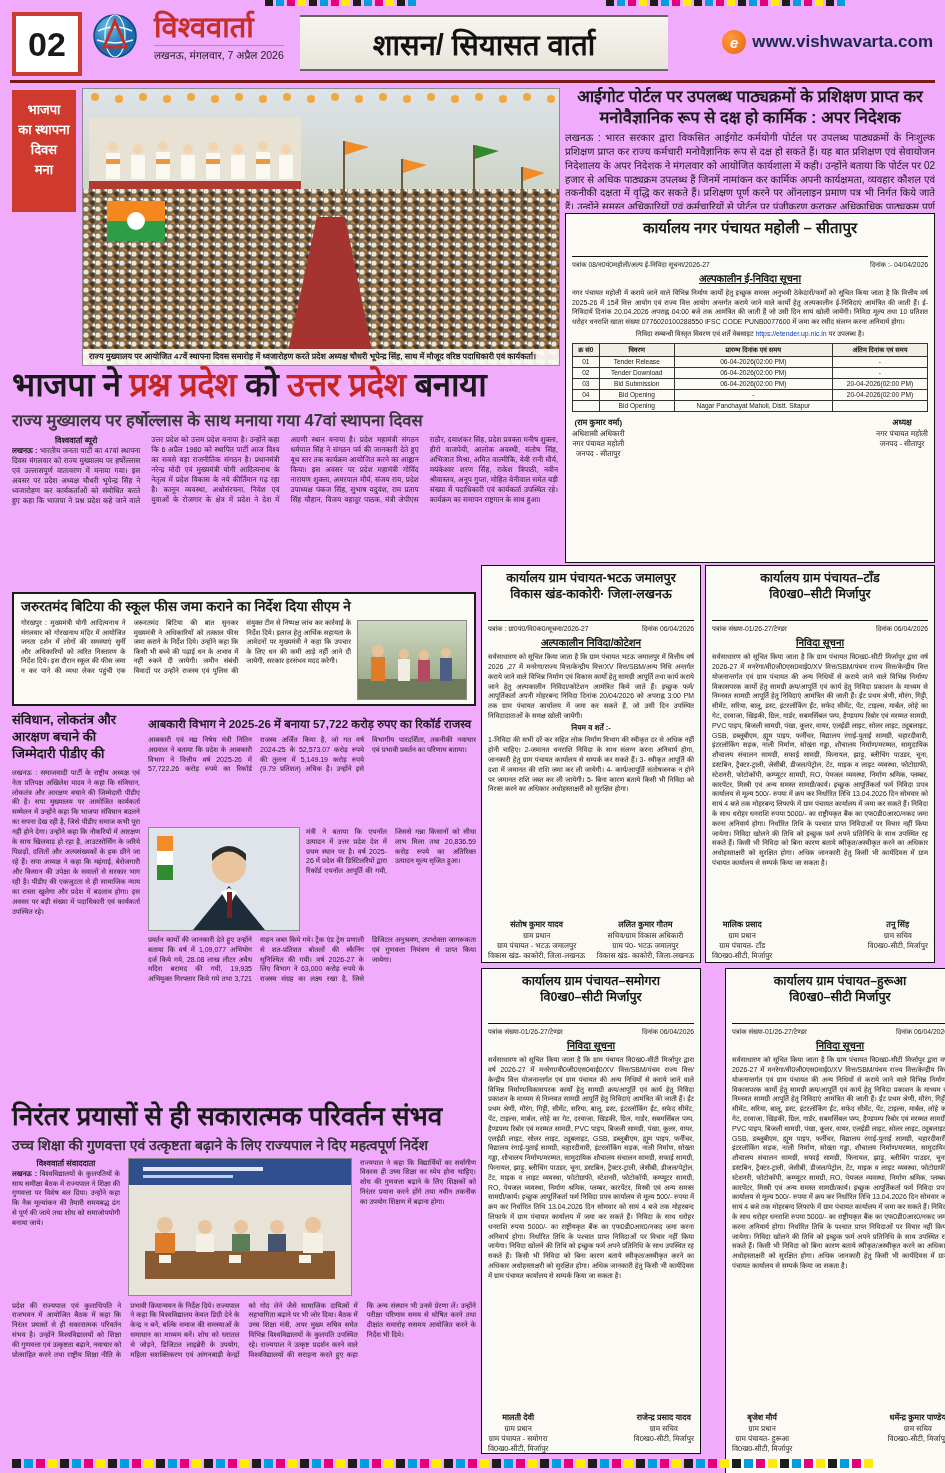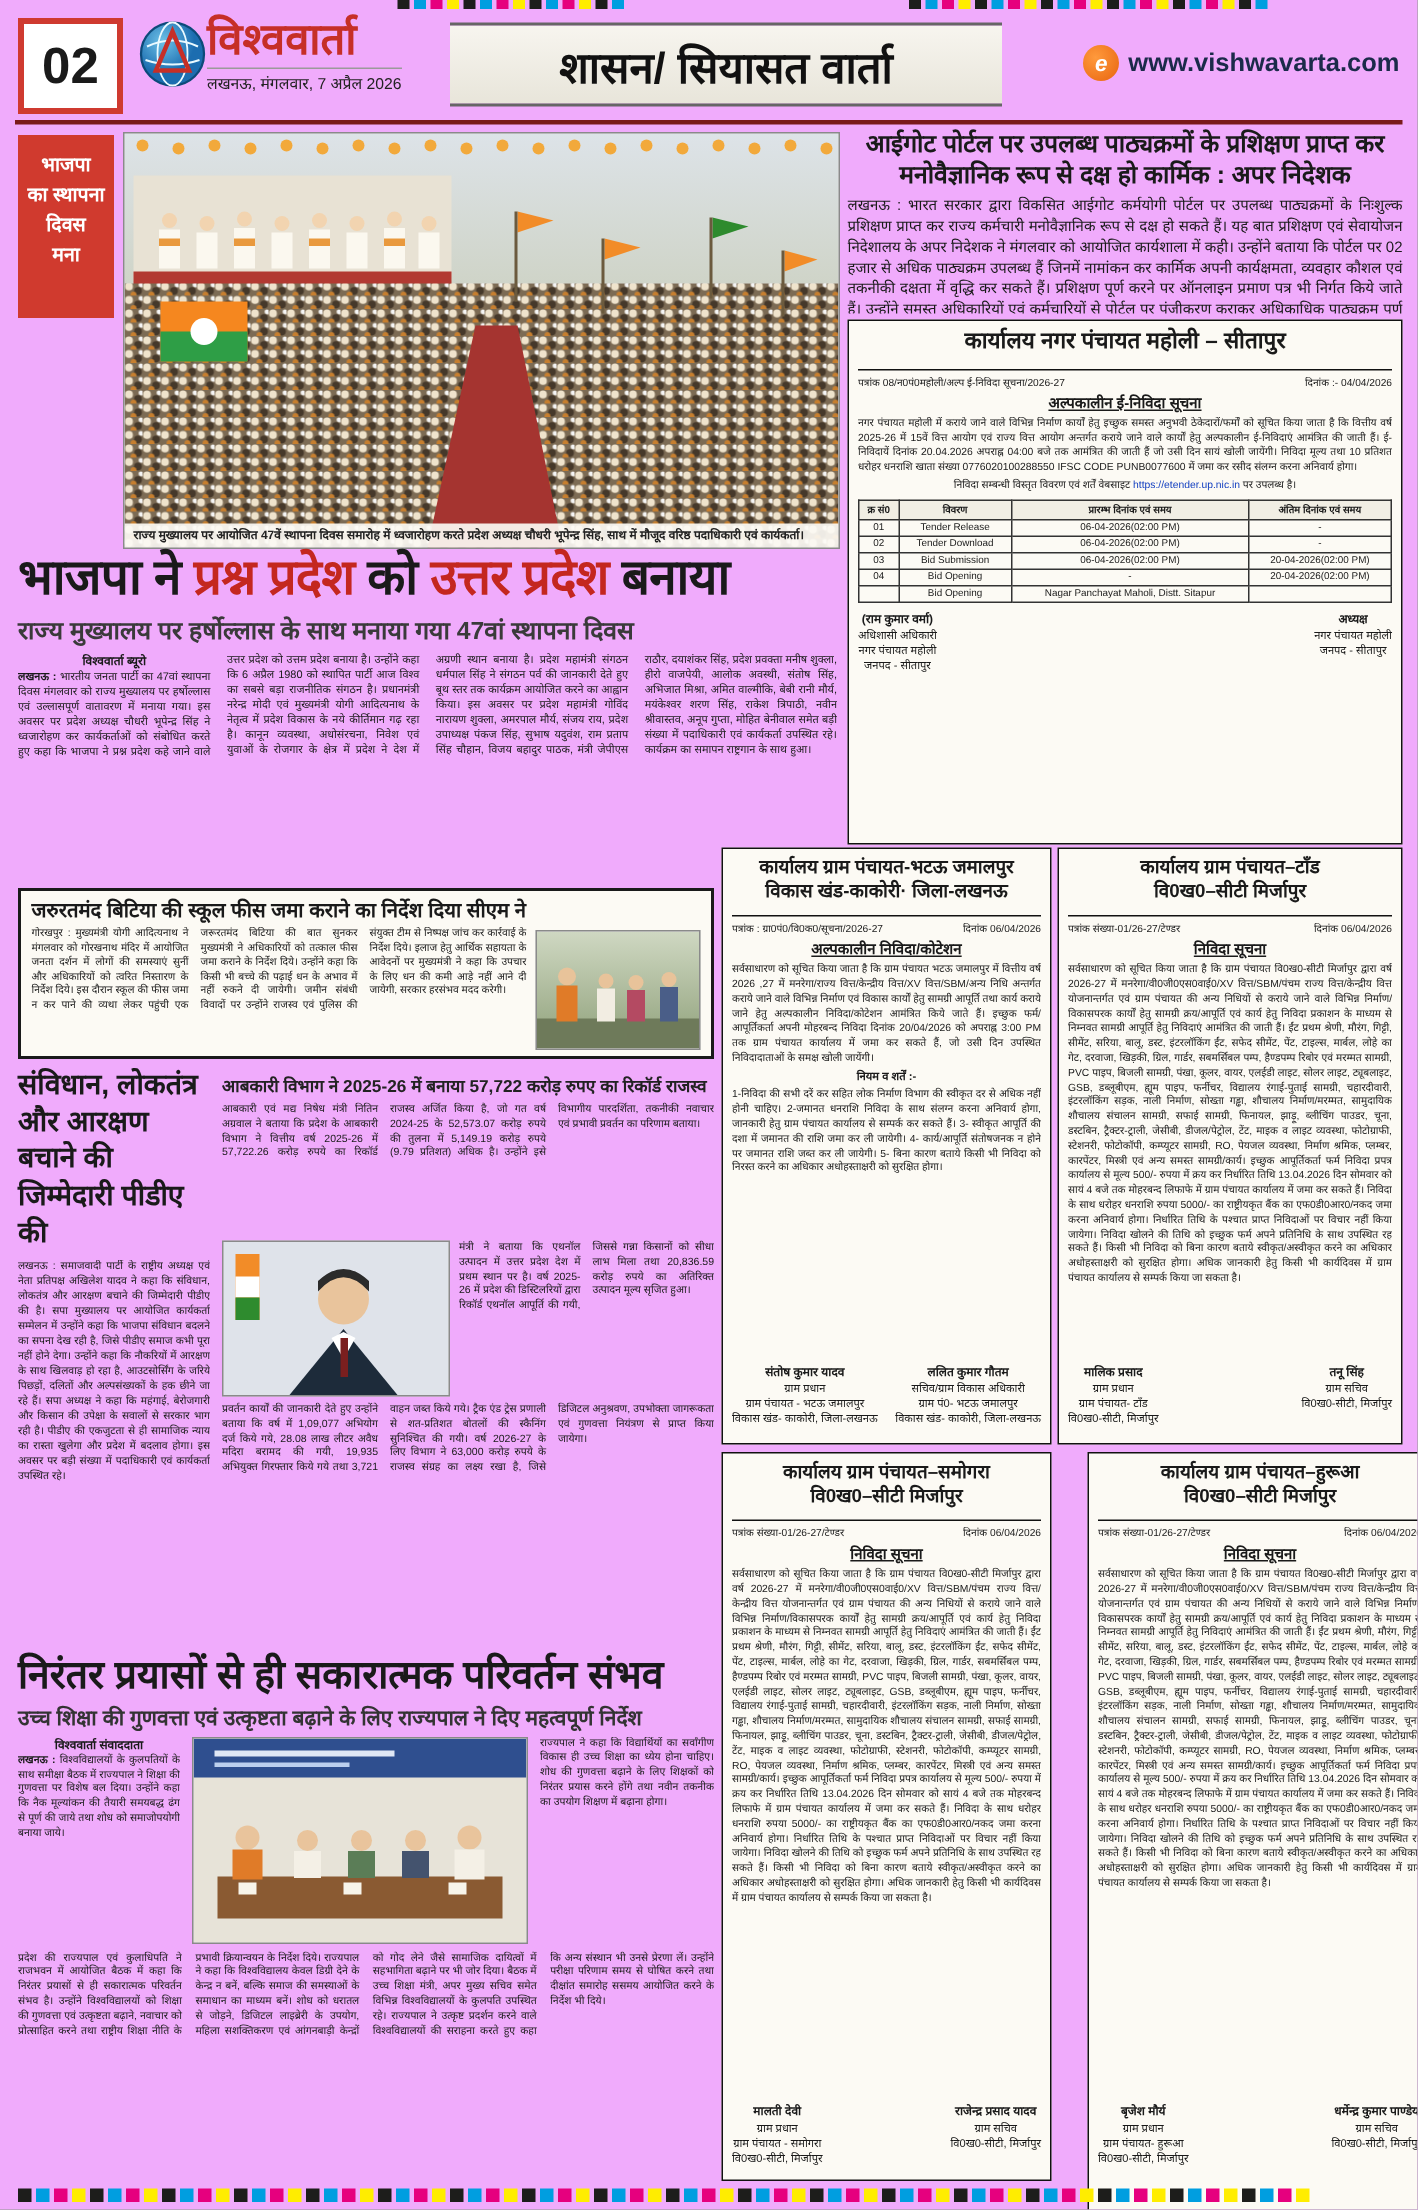--- a/index.html
+++ b/index.html
@@ -13,21 +13,21 @@
   .cmyk-sq{width:9px;height:9px;flex:0 0 auto;}
   .marks-top1{left:265px;top:0;}
   .marks-top2{left:606px;top:0;}
   .marks-top1 .cmyk-sq,.marks-top2 .cmyk-sq{width:8px;height:6px;}
   .marks-bottom{left:12px;top:1459px;width:921px;}
 
   
   .pagenum{left:12px;top:12px;width:62px;height:56px;border:4px solid #cf3a30;
            display:flex;align-items:center;justify-content:center;
            font-size:34px;font-weight:bold;background:#fff;}
-  .brand{left:92px;top:13px;display:flex;gap:0;align-items:flex-start;}
+  .brand{left:92px;top:13px;display:flex;gap:16px;align-items:flex-start;}
   .brand-name{font-size:29px;font-weight:bold;color:#c62f27;line-height:1;}
   .brand-date{font-size:10.5px;color:#222;border-top:1px solid #9a9a9a;margin-top:3px;padding-top:2px;}
   .section-title{left:300px;top:15px;width:368px;height:52px;display:flex;align-items:center;
            justify-content:center;font-size:29px;font-weight:bold;color:#111;
            border-top:2px solid #666;border-bottom:2px solid #666;
            background:linear-gradient(#f7f5ef,#e8e5da);}
   .website{right:12px;top:30px;display:flex;align-items:center;gap:6px;
            font-size:17px;font-weight:bold;color:#1b2a4a;}
   .elogo{width:24px;height:24px;border-radius:50%;
          background:radial-gradient(circle at 35% 35%,#ff9a3c,#e8640f);
@@ -49,21 +49,21 @@
 
   
   .igot{left:565px;top:86px;width:370px;}
   .igot h2{font-size:16.5px;font-weight:bold;text-align:center;line-height:1.25;margin:0 0 4px;}
   .igot .body{font-size:10px;line-height:1.38;text-align:justify;height:78px;overflow:hidden;}
 
   
   .tbox{position:absolute;border:1.5px solid #111;background:#fcfaf4;
         box-sizing:border-box;padding:5px 6px;}
   .thead{font-weight:bold;text-align:center;border-bottom:1.5px solid #111;
-        padding-bottom:8px;margin-bottom:3px;line-height:1.25;}
+        padding-bottom:18px;margin-bottom:3px;line-height:1.25;}
   .tmeta{display:flex;justify-content:space-between;font-size:6.8px;margin:2px 0;}
   .tsub{text-align:center;font-weight:bold;font-size:10px;text-decoration:underline;margin:2px 0 3px;}
   .tbody-text{font-size:6.9px;line-height:1.42;text-align:justify;overflow:hidden;}
   .turl{color:#1440c0;}
   .ttable{width:100%;border-collapse:collapse;font-size:6.6px;margin:4px 0;}
   .ttable th,.ttable td{border:1px solid #333;padding:1.5px 2px;text-align:center;}
   .ttable th{font-weight:bold;background:#f1eee4;}
   .tsign{display:flex;justify-content:space-between;margin-top:6px;
          font-size:7.4px;text-align:center;}
   .sblock div{line-height:1.35;}
@@ -92,21 +92,21 @@
   
   .bitiya{left:12px;top:592px;width:464px;height:114px;border:2.5px solid #1a1a1a;
           padding:5px 7px;box-sizing:border-box;background:#fcfaf4;position:absolute;}
   .bitiya h3{font-size:13.5px;margin:0 0 3px;line-height:1.2;}
   .bitiya .body{margin-right:116px;column-count:3;column-gap:8px;font-size:6.9px;
           line-height:1.38;text-align:justify;height:78px;overflow:hidden;}
   .bitiya-photo{position:absolute;right:7px;top:26px;width:108px;height:78px;}
 
   
   .samvidhan{left:12px;top:712px;width:128px;height:384px;}
-  .samvidhan h3{font-size:19px;line-height:1.3;margin:0 0 5px;}
+  .samvidhan h3{font-size:13px;line-height:1.3;margin:0 0 5px;}
   .samvidhan .body{font-size:7px;line-height:1.42;text-align:justify;height:308px;overflow:hidden;}
 
   
   .ethanol{left:148px;top:712px;width:328px;height:384px;}
   .ethanol h2{font-size:18px;line-height:1.2;margin:0;}
   .ethanol .lead{font-size:11.5px;font-weight:bold;margin:4px 0;color:#222;}
   .eth-a{column-count:3;column-gap:8px;font-size:7px;line-height:1.4;text-align:justify;height:88px;overflow:hidden;}
   .eth-mid{display:flex;gap:6px;margin:4px 0;}
   .eth-b{flex:1;column-count:2;column-gap:8px;font-size:7px;line-height:1.4;text-align:justify;height:102px;overflow:hidden;}
   .eth-c{column-count:3;column-gap:8px;font-size:7px;line-height:1.4;text-align:justify;height:112px;overflow:hidden;margin-top:4px;}

